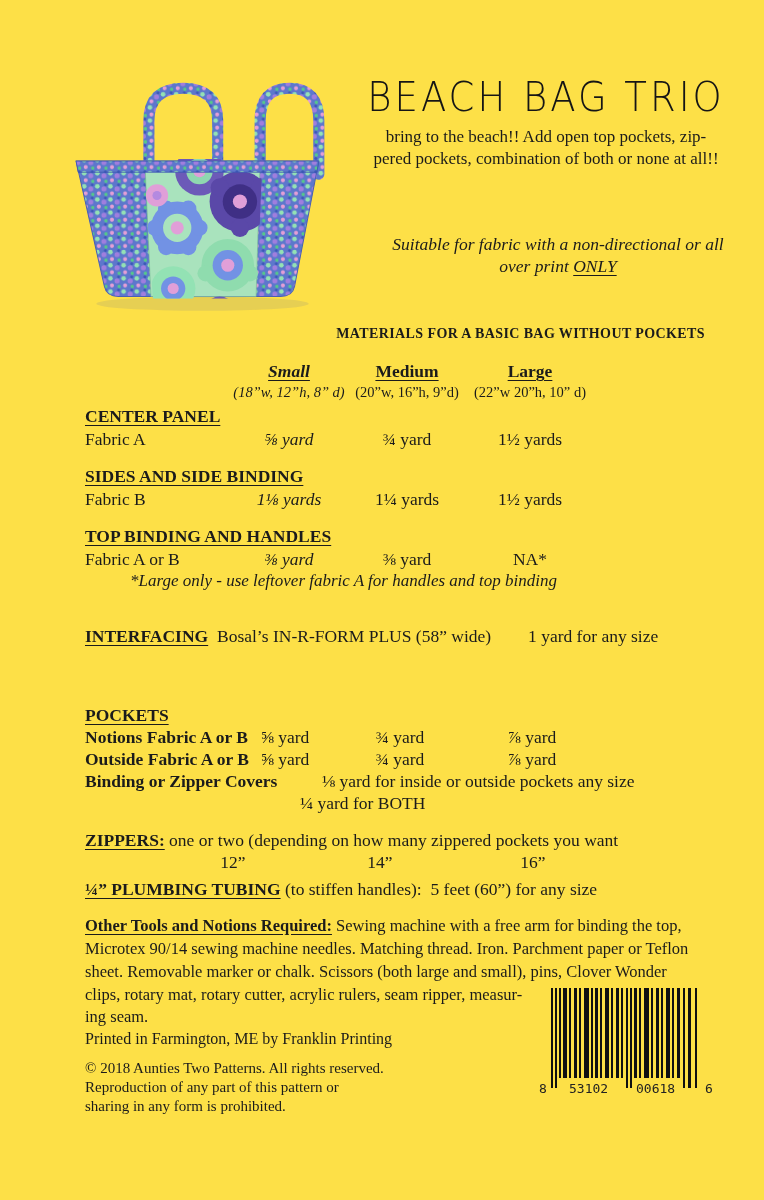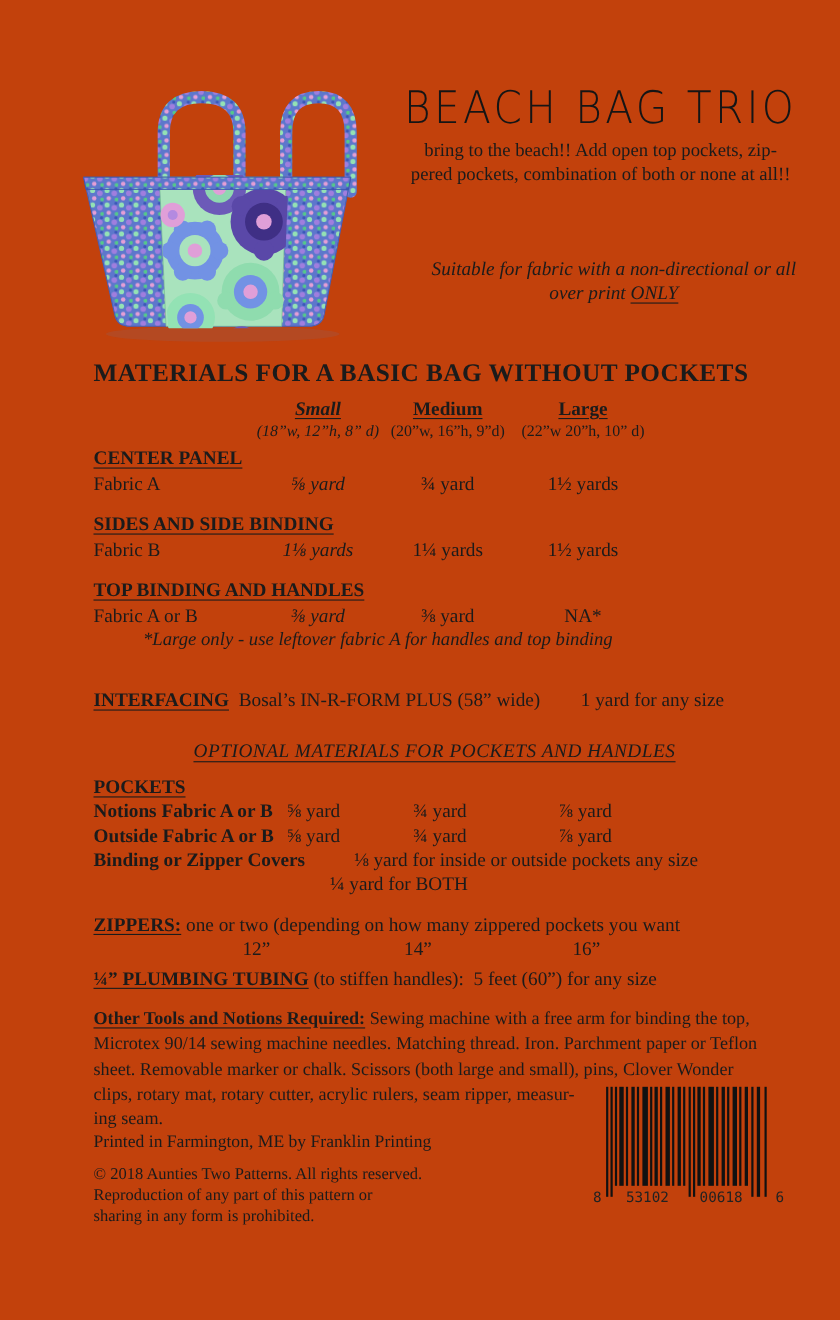--- a/index.html
+++ b/index.html
@@ -1,32 +1,32 @@
 <!DOCTYPE html>
 <html><head>
 <meta charset="utf-8">
 <style>
   html,body{margin:0;padding:0;background:#ffffff;}
-  .page{position:relative;width:764px;height:1200px;background:#c2410c;overflow:hidden;
+  .page{position:relative;width:764px;height:1200px;background:#fde047;overflow:hidden;
         font-family:"Liberation Serif","DejaVu Serif",serif;color:#1b1b1b;}
 
   
   .bag{position:absolute;left:68px;top:78px;width:268px;height:238px;}
   .title{position:absolute;left:328px;top:74px;width:436px;text-align:center;
          font-family:"DejaVu Sans",sans-serif;font-weight:200;font-size:37px;
          letter-spacing:3px;color:#151515;transform:scaleY(1.1);transform-origin:center top;}
   .intro{position:absolute;left:330px;top:126px;width:432px;text-align:center;
          font-size:17px;line-height:21.5px;}
   .fnote{position:absolute;left:340px;top:233px;width:436px;text-align:center;
          font-style:italic;font-size:17.5px;line-height:22px;}
   .fnote .only{text-decoration:underline;text-underline-offset:3px;}
 
   
-  .mhead{position:absolute;left:85px;top:326px;width:620px;text-align:left;
-         font-weight:bold;font-size:23px;letter-spacing:.4px;}
+  .mhead{position:absolute;left:85px;top:326px;width:620px;text-align:right;
+         font-weight:bold;font-size:14px;letter-spacing:.4px;}
   .row{position:absolute;left:0;width:764px;font-size:17.5px;white-space:nowrap;}
   .lab{position:absolute;left:85px;}
   .v1{position:absolute;left:289px;transform:translateX(-50%);font-style:italic;}
   .v2{position:absolute;left:407px;transform:translateX(-50%);}
   .v3{position:absolute;left:530px;transform:translateX(-50%);}
   .p1{position:absolute;left:285px;transform:translateX(-50%);}
   .p2{position:absolute;left:400px;transform:translateX(-50%);}
   .p3{position:absolute;left:532px;transform:translateX(-50%);}
   .z1{position:absolute;left:233px;transform:translateX(-50%);}
   .z2{position:absolute;left:380px;transform:translateX(-50%);}
@@ -182,21 +182,20 @@
   <div class="row ital" style="top:571px;font-size:17px">
     <span style="position:absolute;left:130px">*Large only - use leftover fabric A for handles and top binding</span>
   </div>
 
   <div class="row" style="top:626px">
     <span class="lab b u">INTERFACING</span>
     <span style="position:absolute;left:217px">Bosal’s IN-R-FORM PLUS (58” wide)</span>
     <span style="position:absolute;left:528px">1 yard for any size</span>
   </div>
 
-  <div class="opt">OPTIONAL MATERIALS FOR POCKETS AND HANDLES</div>
 
   <div class="row" style="top:705px">
     <span class="lab b u">POCKETS</span>
   </div>
   <div class="row" style="top:727px">
     <span class="lab b">Notions Fabric A or B</span>
     <span class="p1">⅝ yard</span>
     <span class="p2">¾ yard</span>
     <span class="p3">⅞ yard</span>
   </div>

